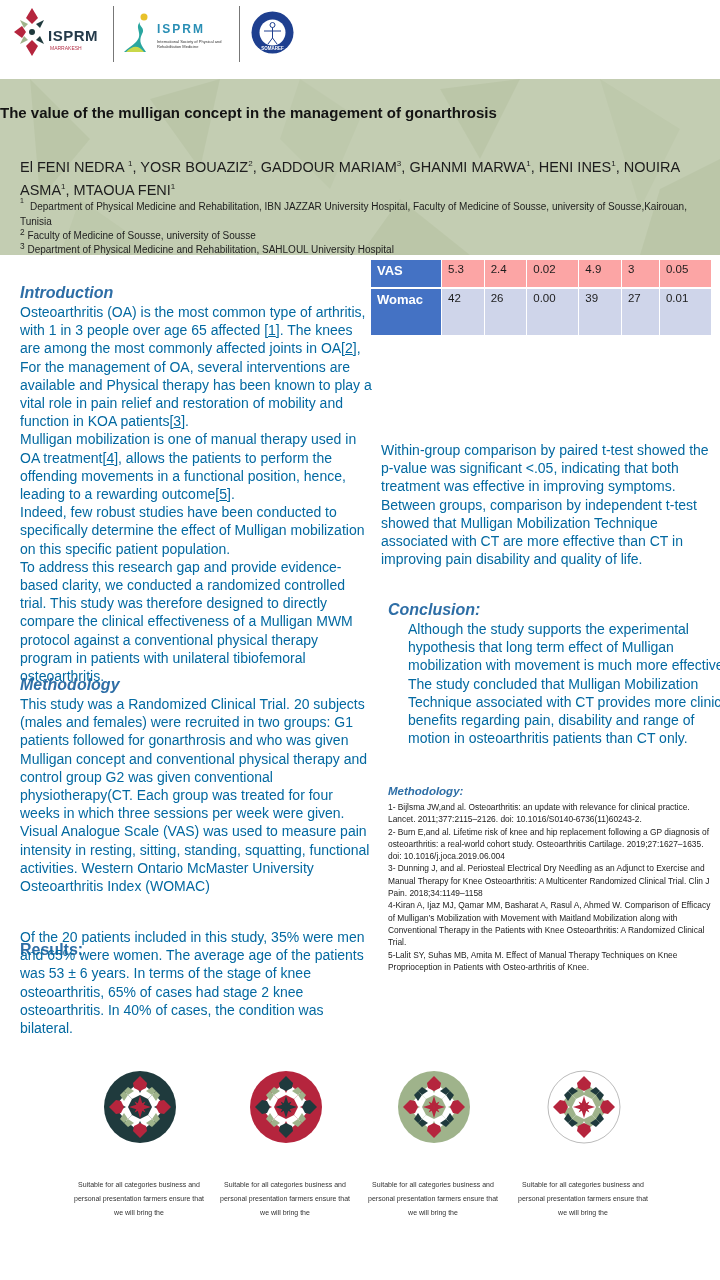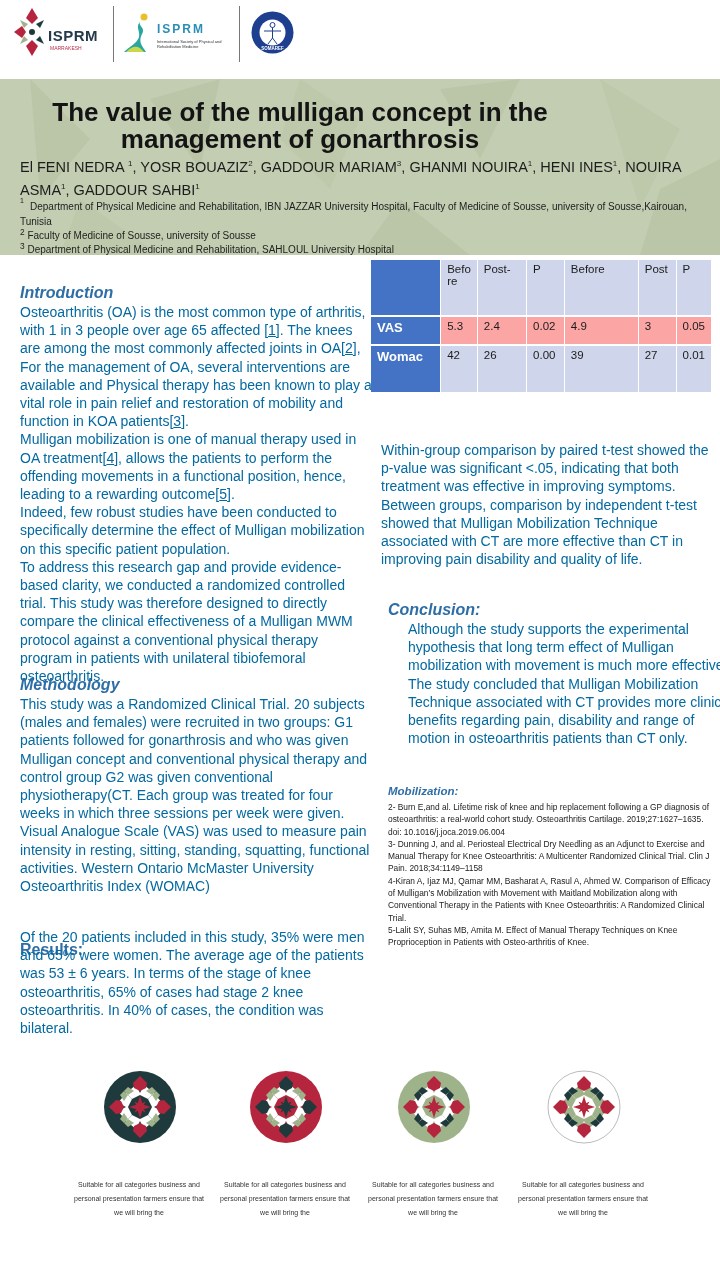--- a/index.html
+++ b/index.html
@@ -15,21 +15,21 @@
   .logo-sep { position: absolute; top: 6px; width: 1px; height: 56px; background: #777; }
   .sep-1 { left: 113px; } .sep-2 { left: 239px; }
   .isprm1-text { position:absolute; left: 34px; top: 22px; font-weight:bold; font-size: 15px; color:#243a4a; letter-spacing: .5px; }
   .isprm1-sub { position:absolute; left: 36px; top: 40px; font-size: 5px; color:#b5334a; line-height:6px; }
   .isprm2-text { position:absolute; left: 35px; top: 10px; font-size: 12px; color:#2a8fb5; letter-spacing:2px; font-weight:bold; }
   .isprm2-sub { position:absolute; left: 35px; top: 27px; font-size: 4px; color:#333; line-height:5px; width: 70px; }
 
   
   .header { position: absolute; left: 0; top: 79px; width: 720px; height: 176px; background: #c3cdb2; overflow: hidden; }
   .header .pattern { position:absolute; left:0; top:0; width:720px; height:176px; opacity:.35; }
-  .title { position: absolute; left: 0; top: 20px; width: 600px; text-align: center; font-weight: bold; font-size: 26px; line-height: 27px; color: #141414; }
+  .title { position: absolute; left: 0; top: 20px; width: 600px; font-weight: bold; font-size: 15px; line-height: 27px; color: #141414; }
   .authors { position:absolute; left: 20px; top: 75px; width: 690px; font-size: 14.5px; line-height: 20px; color:#1d1d1d; }
   .authors sup { font-size: 8px; }
   .affil { position:absolute; left: 20px; width: 690px; font-size: 10px; line-height: 15px; color:#1d1d1d; }
   .affil-1 { top: 120px; }
   .affil-1 .sup-mark { position: absolute; left: 0; top: -6px; font-size: 7px; }
   .affil-1 .txt { text-indent: 10px; display:block; }
   .affil-2 { top: 146px; }
   .affil-3 { top: 160px; }
 
   
@@ -122,24 +122,24 @@
     <path d="M600,0 L680,50 L640,130 Z" fill="#b6c2a2"></path>
     <path d="M80,120 L160,176 L60,176 Z" fill="#b6c2a2"></path>
     <path d="M400,120 L470,176 L360,176 Z" fill="#aebb98"></path>
     <path d="M660,110 L720,80 L720,176 L640,176 Z" fill="#aebb98"></path>
   </svg>
   <div class="title">The value of the mulligan concept in the management of gonarthrosis</div>
   <div class="authors">
     <span>El FENI NEDRA</span> <sup>1</sup>,
     <span>YOSR BOUAZIZ</span><sup>2</sup>,
     <span>GADDOUR MARIAM</span><sup>3</sup>,
-    <span>GHANMI NOUIRA</span><sup>1</sup>,
+    <span>GHANMI MARWA</span><sup>1</sup>,
     <span>HENI INES</span><sup>1</sup>,
     <span>NOUIRA ASMA</span><sup>1</sup>,
-    <span>GADDOUR SAHBI</span><sup>1</sup>
+    <span>MTAOUA FENI</span><sup>1</sup>
   </div>
   <div class="affil affil-1">
     <span class="sup-mark">1</span>
     <span class="txt">Department of Physical Medicine and Rehabilitation, IBN JAZZAR University Hospital, Faculty of Medicine of Sousse, university of Sousse,Kairouan, Tunisia</span>
   </div>
   <div class="affil affil-2">
     <sup>2</sup> <span>Faculty of Medicine of Sousse, university of Sousse</span>
   </div>
   <div class="affil affil-3">
     <sup>3</sup> <span>Department of Physical Medicine and Rehabilitation, SAHLOUL University Hospital</span>
@@ -155,29 +155,20 @@
 </div>
 
 <div class="sec-h method-h">Methodology</div>
 <div class="para method-p">This study was a  Randomized Clinical Trial. 20 subjects (males and females) were recruited in two groups: G1 patients followed for gonarthrosis and who was given Mulligan concept and conventional physical therapy  and control group G2  was given conventional physiotherapy(CT. Each group was treated for four weeks in which three sessions per week were given. Visual Analogue Scale (VAS) was used to measure pain intensity in resting, sitting, standing, squatting, functional activities. Western Ontario McMaster University Osteoarthritis Index (WOMAC)</div>
 
 <div class="sec-h upright results-h">Results:</div>
 <div class="para results-p">Of the 20 patients included in this study, 35% were men and 65% were women. The average age of the patients was 53  ± 6 years. In terms of the stage of knee osteoarthritis, 65% of cases had stage 2 knee osteoarthritis. In 40% of cases, the condition was bilateral.</div>
 
 <table class="tbl">
   <tbody>
-  <tr class="sub">
-    <td class="rh"></td>
-    <td class="w1">Befo re</td>
-    <td class="w2">Post-</td>
-    <td class="w3">P</td>
-    <td class="w4">Before</td>
-    <td class="w5">Post</td>
-    <td>P</td>
-  </tr>
   <tr class="r1">
     <td class="rh">VAS</td>
     <td>5.3</td>
     <td>2.4</td>
     <td>0.02</td>
     <td>4.9</td>
     <td>3</td>
     <td>0.05</td>
   </tr>
   <tr class="r2">
@@ -190,22 +181,23 @@
     <td>0.01</td>
   </tr>
 </tbody>
   </table>
 
 <div class="para within-p">Within-group comparison by paired t-test showed the p-value was significant &lt;.05, indicating that both treatment was effective in improving symptoms. Between groups, comparison by independent t-test showed that Mulligan Mobilization Technique associated with CT are more effective than CT  in improving pain disability and quality of life.</div>
 
 <div class="sec-h concl-h">Conclusion:</div>
 <div class="para concl-p">Although the study supports the experimental hypothesis that long term effect of Mulligan mobilization with movement is much more effective The study concluded that Mulligan Mobilization Technique associated with CT  provides more clinical benefits regarding pain, disability and range of motion in osteoarthritis patients than CT only.</div>
 
-<div class="bib-h">Mobilization:</div>
+<div class="bib-h">Methodology:</div>
 <div class="bib-list">
+  <div>1- Bijlsma JW,and al. Osteoarthritis: an update with relevance for clinical practice. Lancet. 2011;377:2115–2126. doi: 10.1016/S0140-6736(11)60243-2.</div>
   <div>2- Burn E,and al. Lifetime risk of knee and hip replacement following a GP diagnosis of osteoarthritis: a real-world cohort study. Osteoarthritis Cartilage. 2019;27:1627–1635. doi: 10.1016/j.joca.2019.06.004</div>
   <div>3- Dunning J, and al. Periosteal Electrical Dry Needling as an Adjunct to Exercise and Manual Therapy for Knee Osteoarthritis: A Multicenter Randomized Clinical Trial. Clin J Pain. 2018;34:1149–1158</div>
   <div>4-Kiran A, Ijaz MJ, Qamar MM, Basharat A, Rasul A, Ahmed W. Comparison of Efficacy of Mulligan’s Mobilization with Movement with Maitland Mobilization along with Conventional Therapy in the Patients with Knee Osteoarthritis: A Randomized Clinical Trial.</div>
   <div>5-Lalit SY, Suhas MB, Amita M. Effect of Manual Therapy Techniques on Knee Proprioception in Patients with Osteo-arthritis of Knee.</div>
 </div>
 
 <svg class="emblem em-1" viewBox="0 0 76 76">
     <circle cx="38" cy="38" r="36" fill="#1f3a3d"></circle>
     <g transform="translate(38,38)">
       <path d="M-14,-14 L-4,-22 L0,-14 L4,-22 L14,-14 L8,-8 L0,-12 L-8,-8 Z" fill="#ffffff" transform="rotate(0)"></path>

